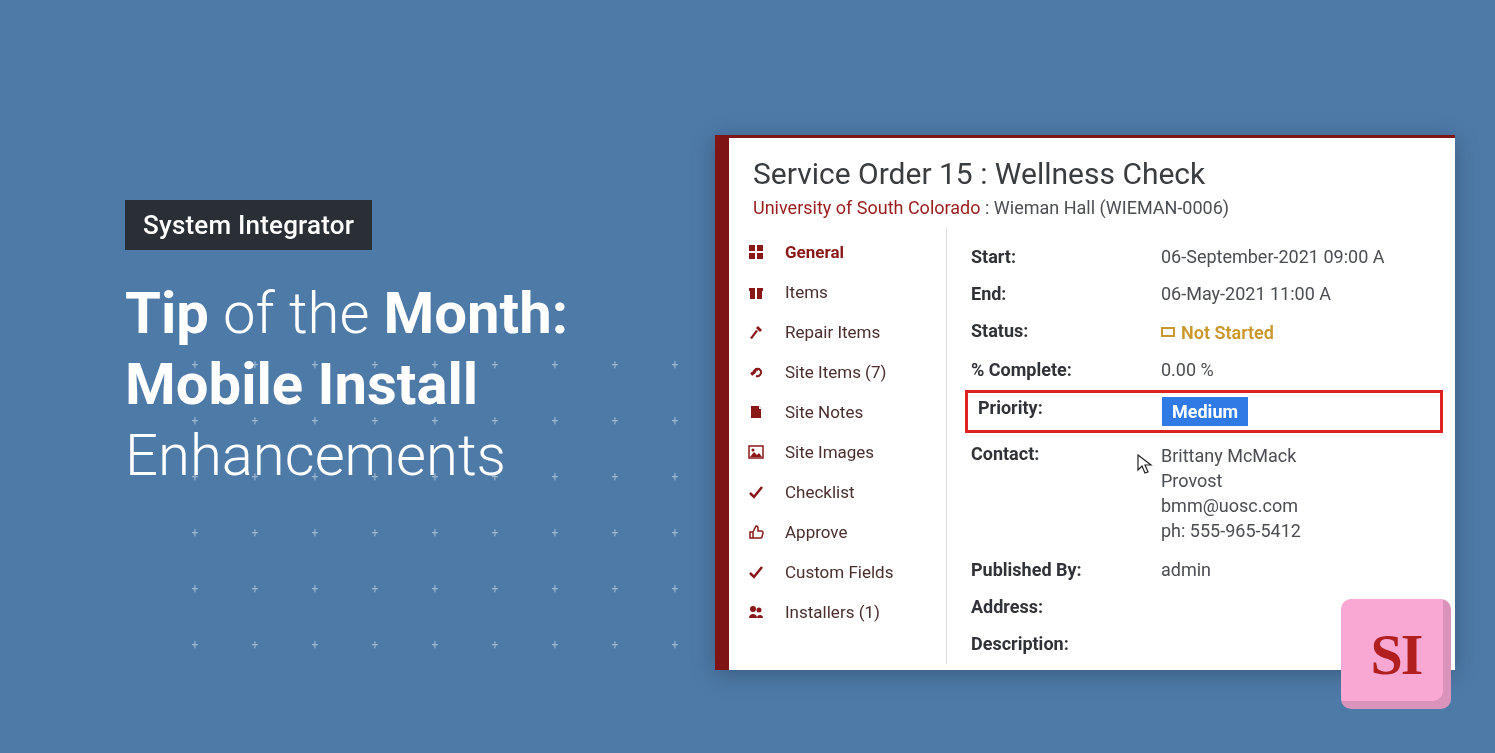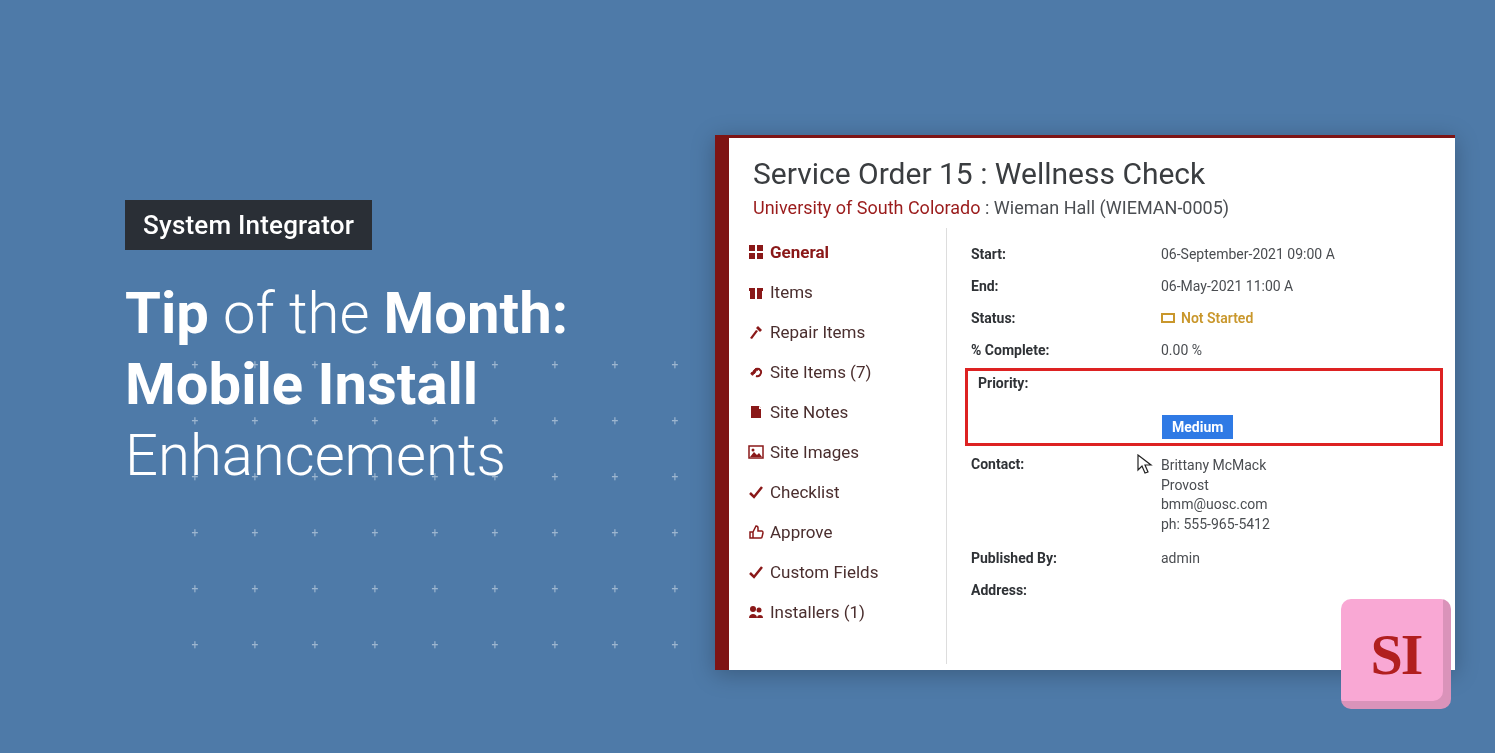--- a/index.html
+++ b/index.html
@@ -86,53 +86,52 @@
     height: calc(100% - 96px);
   }
   .sidebar {
     width: 218px;
     border-right: 1px solid #ddd;
     padding-top: 4px;
   }
   .sidebar .item {
     display: flex;
     align-items: center;
-    gap: 5px;
+    gap: 20px;
     padding: 10px 14px 10px 18px;
     font-size: 17px;
     color: #4a2e2e;
   }
   .sidebar .item.active { color: #8a1818; font-weight: 700; }
   .sidebar .ic {
     width: 18px; height: 18px; display: inline-flex; align-items: center; justify-content: center;
     color: #8a1818;
   }
   .sidebar .ic svg { width: 16px; height: 16px; }
   .detail {
     flex: 1;
     padding: 10px 0 0 24px;
-    font-size: 14px;
+    font-size: 18px;
     color: #3c3f43;
   }
   .row { display: flex; padding: 8px 0; }
   .row .lbl { width: 190px; font-weight: 700; color: #2f3236; }
   .row .val { flex: 1; color: #4a4d51; }
   .row.priority-row {
     border: 3px solid #d22;
     padding: 4px 4px;
     margin: 2px 12px 2px -6px;
   }
   .row.priority-row .lbl { padding-left: 6px; }
   .priority-chip {
     display: inline-block;
     background: #2f7ae5;
     color: #fff;
     padding: 4px 10px;
     font-weight: 700;
-    margin-top: 40px;
   }
   .status-chip {
     display: inline-flex; align-items: center; gap: 6px;
     color: #c9972c; font-weight: 600;
   }
   .status-chip .box {
     width: 14px; height: 10px; border: 2px solid #c9972c; display: inline-block;
   }
   .contact-lines { line-height: 1.4; }
   .cursor {
@@ -262,21 +261,21 @@
       </div>
       <div class="bold">Mobile Install</div>
       <div>Enhancements</div>
     </div>
   </div>
 
   <div class="app-card">
     <div class="app-header">
       <div class="app-title">Service Order 15 : Wellness Check</div>
       <div class="app-sub">
-        <span class="org">University of South Colorado</span><span> : </span><span>Wieman Hall (WIEMAN-0005)</span>
+        <span class="org">University of South Colorado</span><span> : </span><span>Wieman Hall (WIEMAN-0006)</span>
       </div>
     </div>
     <div class="app-body">
       <div class="sidebar" id="sidebar">
           <div class="item active">
             <span class="ic">
               <svg viewBox="0 0 16 16" fill="currentColor">
                 <rect x="1" y="1" width="6" height="6"></rect>
                 <rect x="9" y="1" width="6" height="6"></rect>
                 <rect x="1" y="9" width="6" height="6"></rect>
@@ -405,20 +404,24 @@
           </div>
         </div>
         <div class="row">
           <div class="lbl">Published By:</div>
           <div class="val">admin</div>
         </div>
         <div class="row">
           <div class="lbl">Address:</div>
           <div class="val"></div>
         </div>
+        <div class="row">
+          <div class="lbl">Description:</div>
+          <div class="val"></div>
+        </div>
       </div>
     </div>
 
     <svg class="cursor" viewBox="0 0 16 22">
       <path d="M1 1 L1 16 L5 12 L8 19 L11 18 L8 11 L14 11 Z" fill="#fff" stroke="#222" stroke-width="1.2"></path>
     </svg>
   </div>
 
   <div class="si-logo">
     <span>SI</span>

